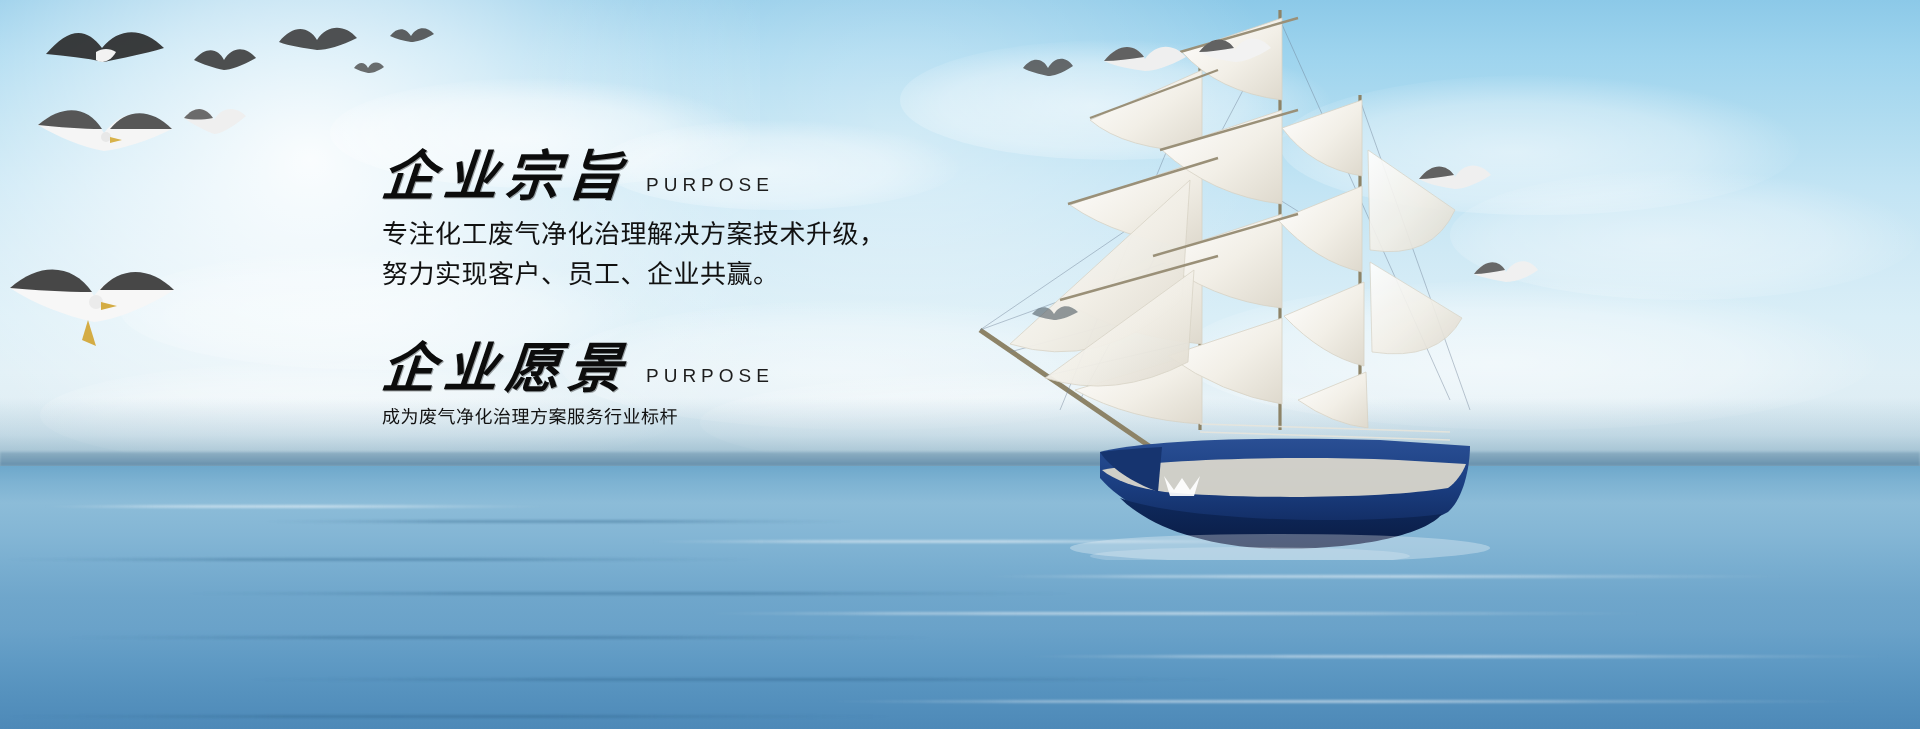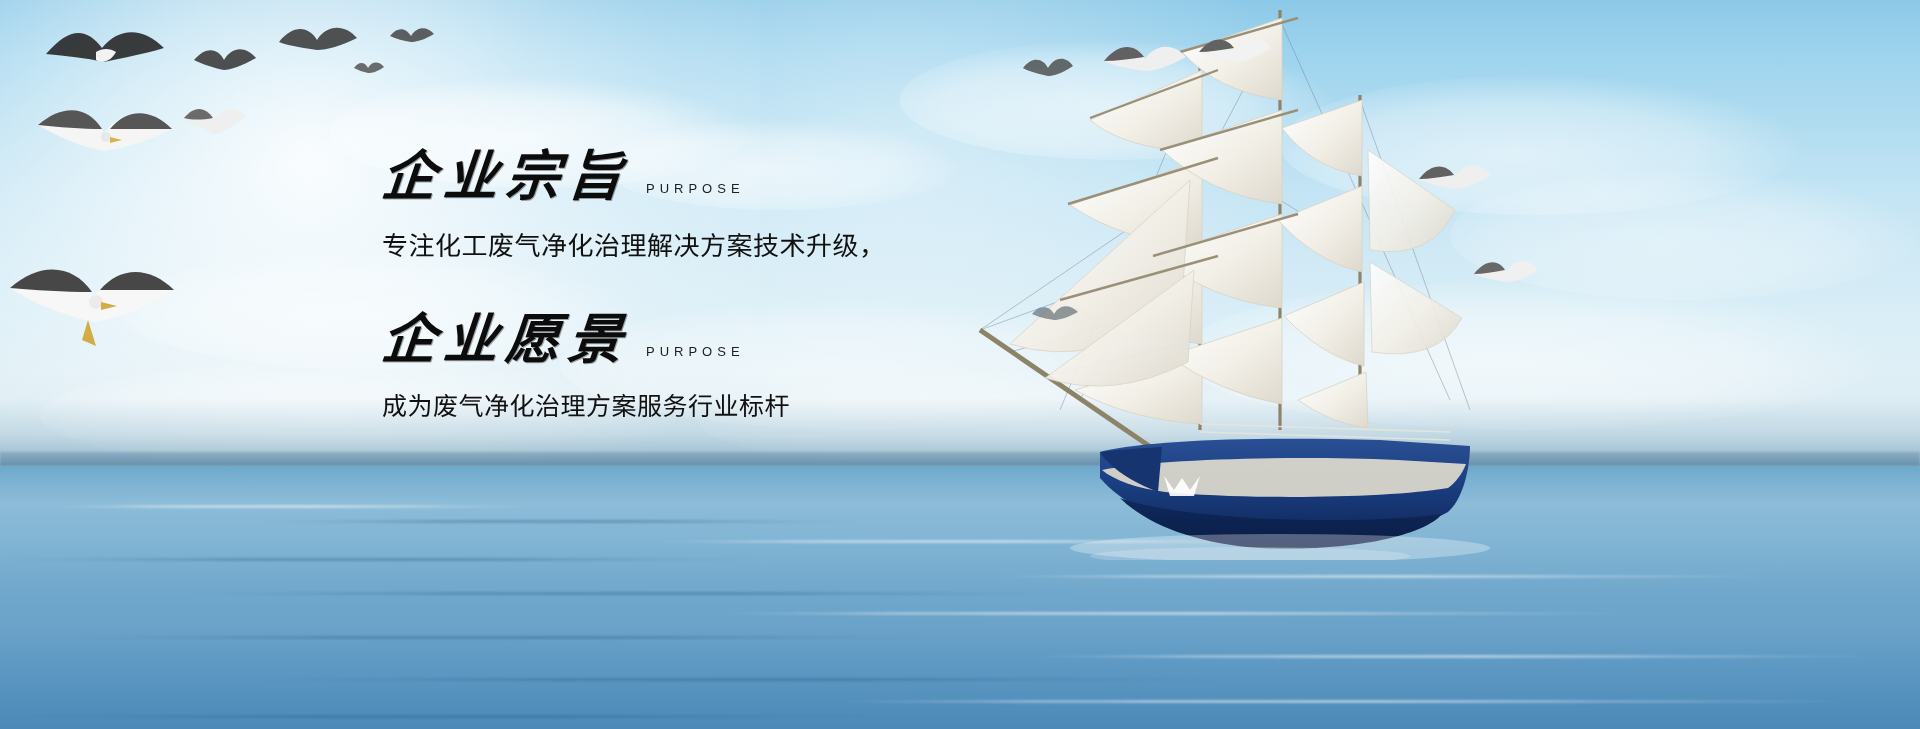--- a/index.html
+++ b/index.html
@@ -144,39 +144,39 @@
     font-size: 54px;
     line-height: 1.05;
     letter-spacing: 8px;
     color: #0c0c0c;
     transform: skewX(-5deg);
     text-shadow: 1px 1px 0 rgba(0,0,0,0.35);
     white-space: nowrap;
   }
   .head-en {
     font-family: "Liberation Sans", "DejaVu Sans", sans-serif;
-    font-size: 13px;
+    font-size: 19px;
     font-weight: 400;
     letter-spacing: 5px;
     color: #1d1d1d;
     padding-bottom: 9px;
     white-space: nowrap;
   }
   .body-text {
-    margin-top: 22px;
+    margin-top: 10px;
     font-family: "Liberation Sans", "DejaVu Sans", sans-serif;
     font-size: 26px;
     font-weight: 500;
     line-height: 1.48;
     letter-spacing: 0.5px;
     color: #111111;
     white-space: nowrap;
   }
   .block2 { margin-top: 46px; }
-  .block2 .body-text { margin-top: 20px; font-size: 25px; }
+  .block2 .body-text { margin-top: 8px; font-size: 18px; }
 
   
   .bird { position: absolute; z-index: 30; }
 
   
   .ship { position: absolute; left: 950px; top: 0px; width: 560px; height: 560px; z-index: 20; }
 </style>
 </head>
 <body>
 
@@ -367,20 +367,21 @@
   </svg>
 
   <div class="copy">
 
     <div class="block1">
       <div class="head-row">
         <div class="head-cn">企业宗旨</div>
         <div class="head-en">PURPOSE</div>
       </div>
       <div class="body-text">专注化工废气净化治理解决方案技术升级，</div>
+      <div class="body-text" style="margin-top:2px;">努力实现客户、员工、企业共赢。</div>
     </div>
 
     <div class="block2">
       <div class="head-row">
         <div class="head-cn">企业愿景</div>
         <div class="head-en">PURPOSE</div>
       </div>
       <div class="body-text">成为废气净化治理方案服务行业标杆</div>
     </div>
 

